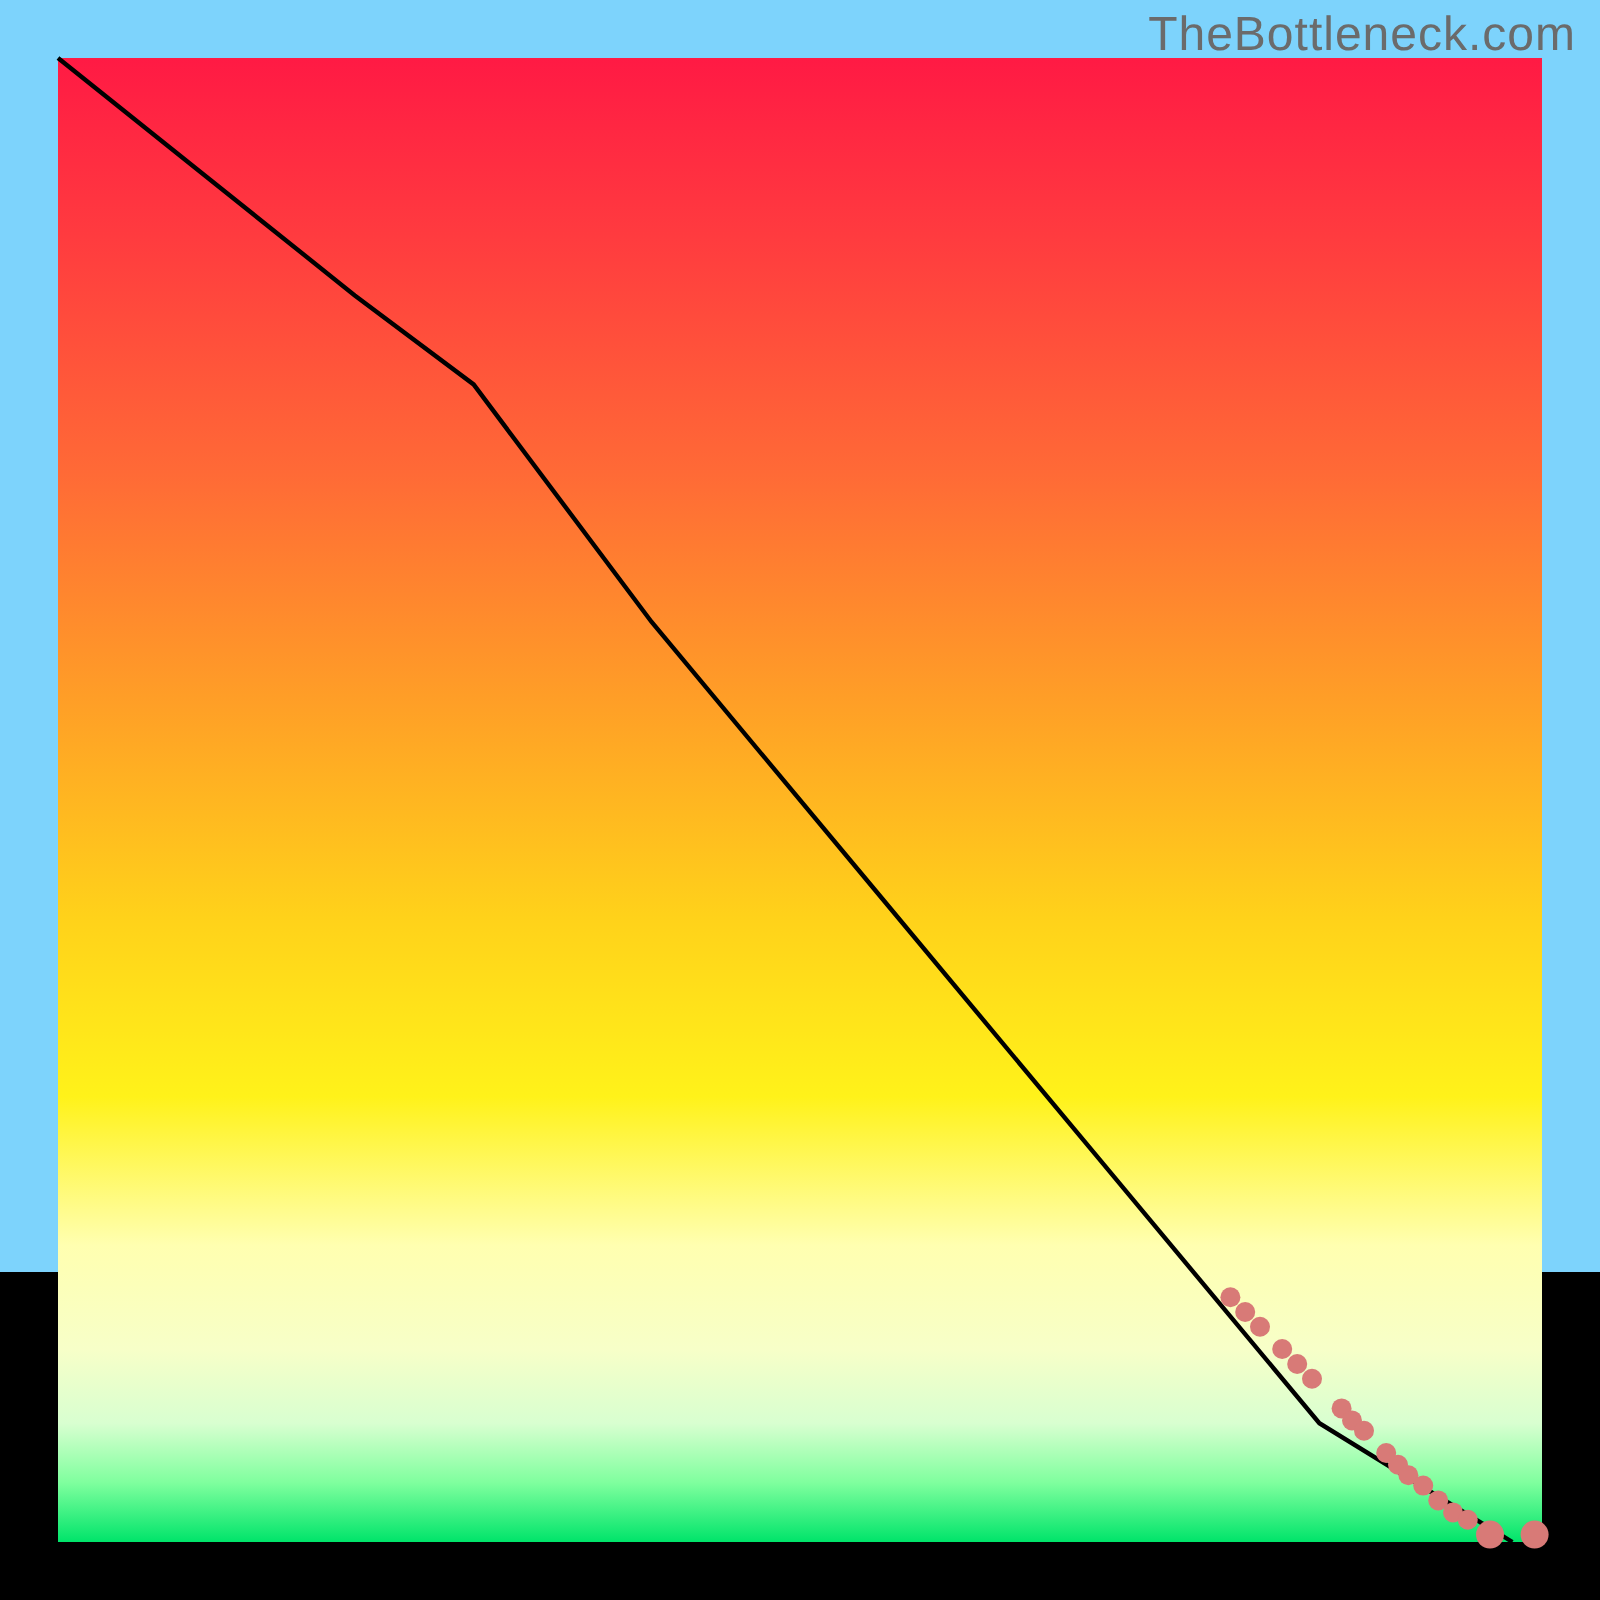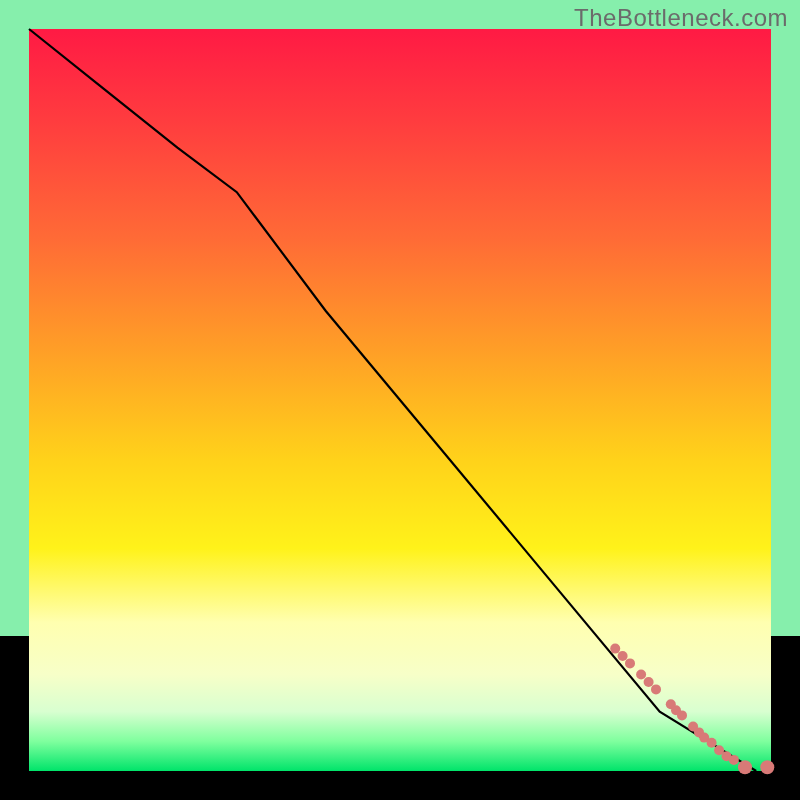--- a/index.html
+++ b/index.html
@@ -8,21 +8,21 @@
     width: 800px;
     height: 800px;
     background: #000;
     font-family: Arial, Helvetica, sans-serif;
     overflow: hidden;
   }
   .frame {
     position: relative;
     width: 800px;
     height: 636px;
-    background: #86efac;
+    background: #7dd3fc;
   }
   .plot {
     position: absolute;
     left: 29px;
     top: 29px;
     width: 742px;
     height: 742px;
     
     background: linear-gradient(
       to bottom,

